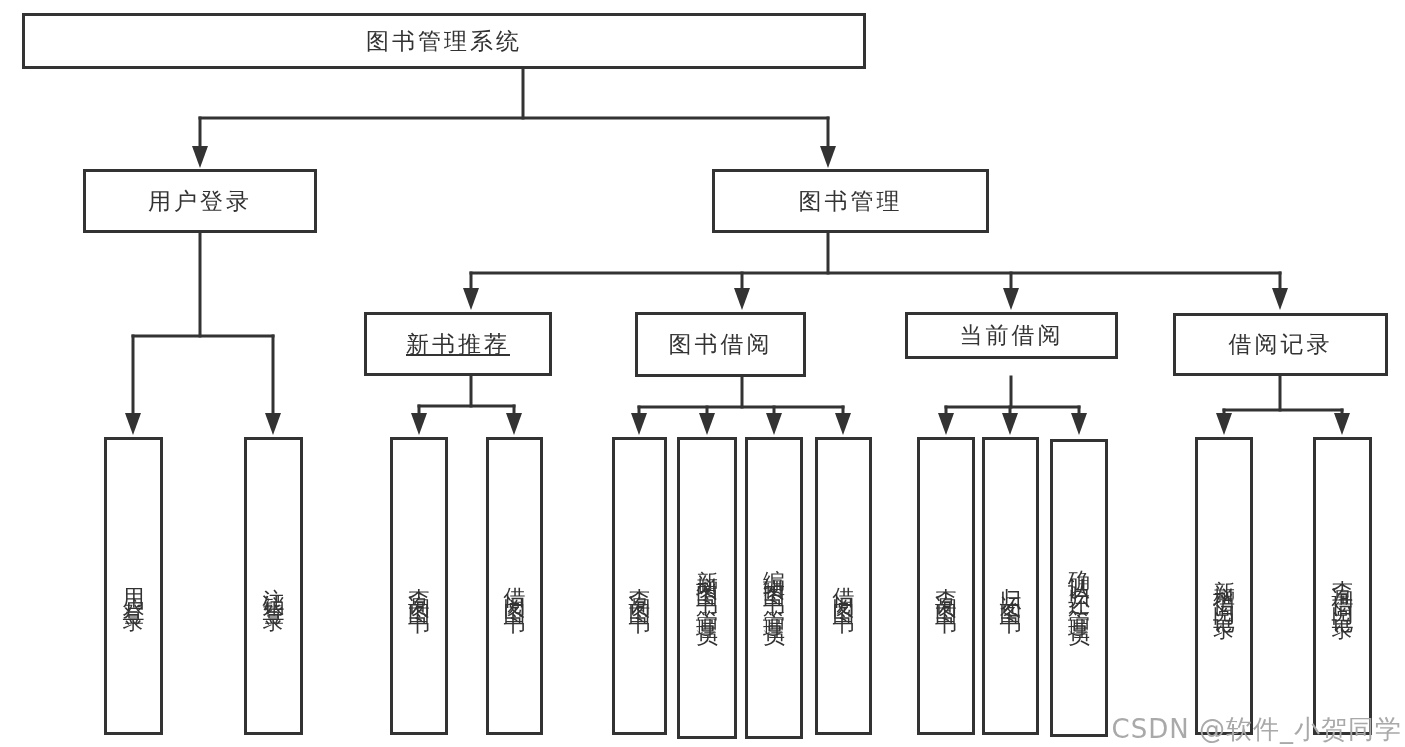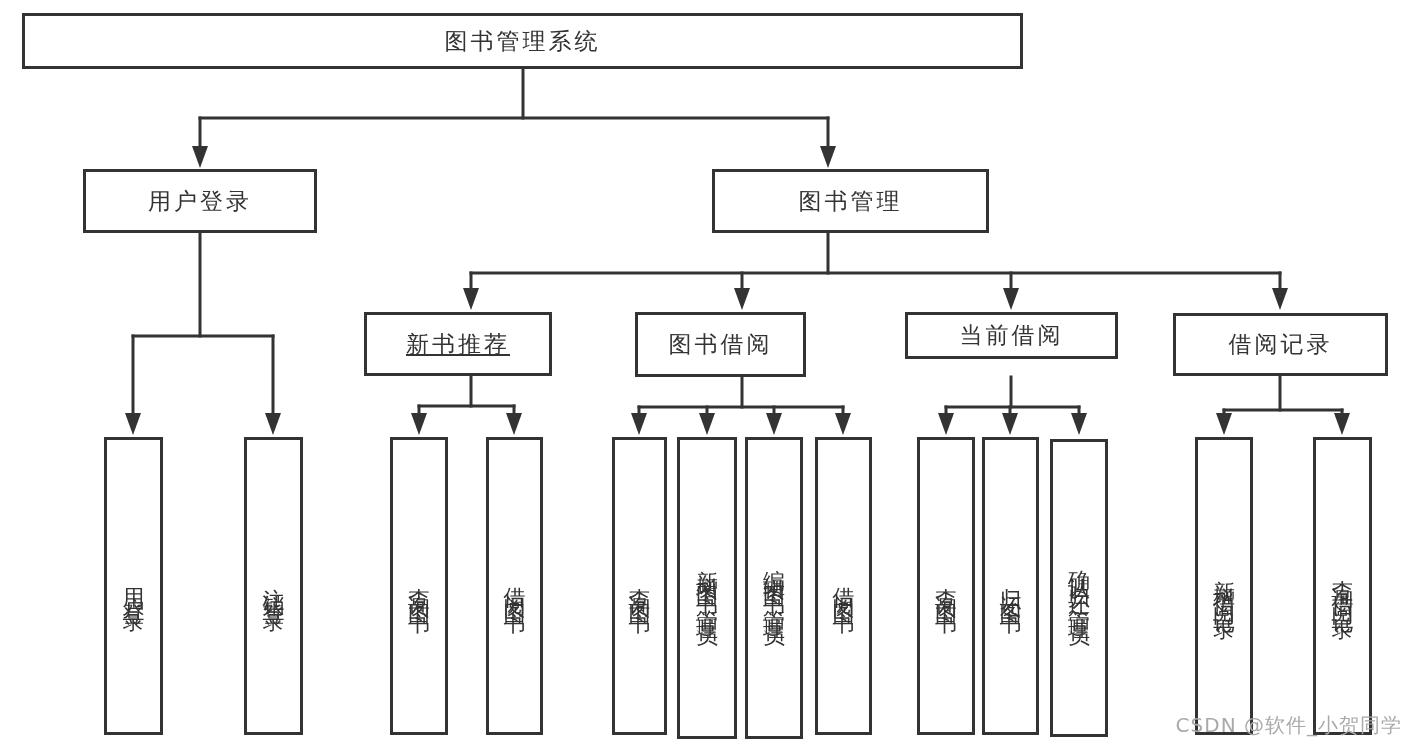--- a/index.html
+++ b/index.html
@@ -33,21 +33,21 @@
     writing-mode:vertical-rl;
     text-orientation:mixed;
     font-size:22px;
     letter-spacing:8px;
     line-height:1.1;
   }
   #watermark{
     position:absolute;
     right:3px;
     top:712px;
-    font-size:20px;
+    font-size:26px;
     letter-spacing:1px;
     color:#a9a9a9;
     z-index:10;
     white-space:nowrap;
   }
 </style>
 </head>
 <body>
 
 <div id="canvas">
@@ -99,21 +99,21 @@
       <line x1="1079" y1="407" x2="1079" y2="415" stroke="#333333" stroke-width="3" stroke-linecap="square"></line>
       <polygon points="1071,413 1087,413 1079,435" fill="#333333"></polygon>
       <line x1="1280" y1="376" x2="1280" y2="410" stroke="#333333" stroke-width="3" stroke-linecap="square"></line>
       <line x1="1224" y1="410" x2="1342" y2="410" stroke="#333333" stroke-width="3" stroke-linecap="square"></line>
       <line x1="1224" y1="410" x2="1224" y2="415" stroke="#333333" stroke-width="3" stroke-linecap="square"></line>
       <polygon points="1216,413 1232,413 1224,435" fill="#333333"></polygon>
       <line x1="1342" y1="410" x2="1342" y2="415" stroke="#333333" stroke-width="3" stroke-linecap="square"></line>
       <polygon points="1334,413 1350,413 1342,435" fill="#333333"></polygon>
     </svg>
   <div id="watermark">CSDN @软件_小贺同学</div>
-<div class="node h" style="left: 22px; top: 13px; width: 1001px; height: 56px;">图书管理系统</div>
+<div class="node h" style="left: 22px; top: 13px; width: 844px; height: 56px;">图书管理系统</div>
     <div class="node h" style="left: 83px; top: 169px; width: 234px; height: 64px;">用户登录</div>
     <div class="node h" style="left: 712px; top: 169px; width: 277px; height: 64px;">图书管理</div>
     <div class="node h" style="left: 364px; top: 312px; width: 188px; height: 64px; text-decoration: underline;">新书推荐</div>
     <div class="node h" style="left: 635px; top: 312px; width: 171px; height: 65px;">图书借阅</div>
     <div class="node h" style="left: 905px; top: 312px; width: 213px; height: 47px;">当前借阅</div>
     <div class="node h" style="left: 1173px; top: 313px; width: 215px; height: 63px;">借阅记录</div>
     <div class="node v" style="left: 104px; top: 437px; width: 59px; height: 298px;">用户登录</div>
     <div class="node v" style="left: 244px; top: 437px; width: 59px; height: 298px;">注销登录</div>
     <div class="node v" style="left: 390px; top: 437px; width: 58px; height: 298px;">查询图书</div>
     <div class="node v" style="left: 486px; top: 437px; width: 57px; height: 298px;">借阅图书</div>

